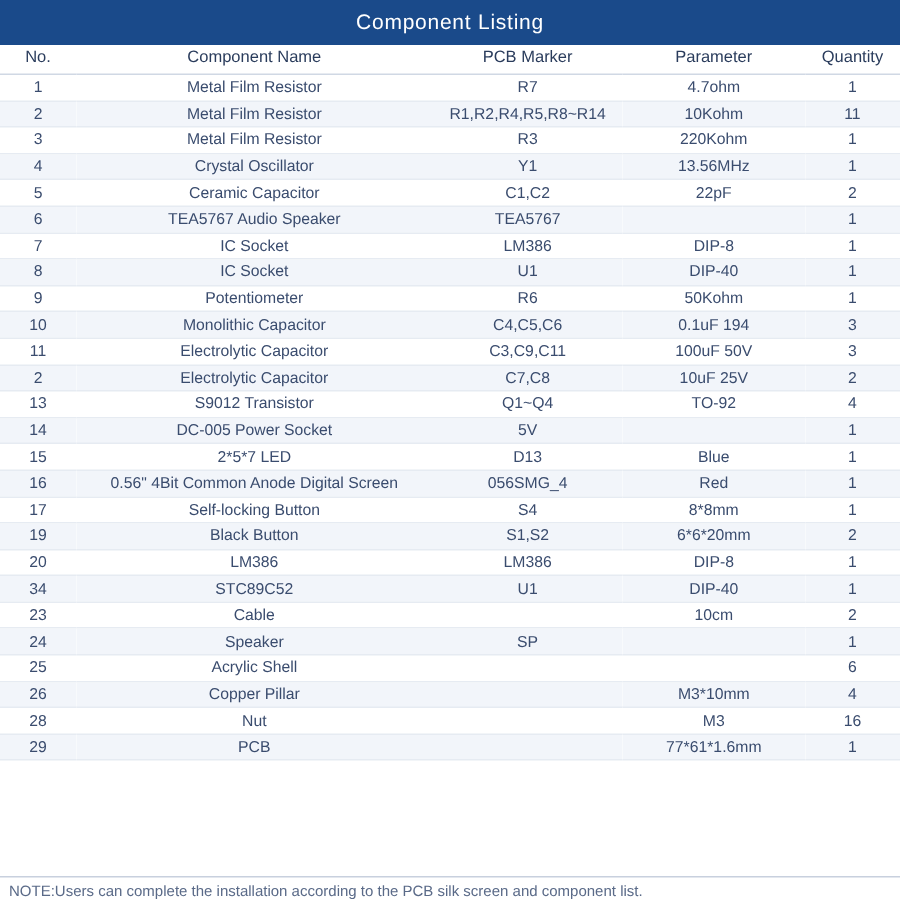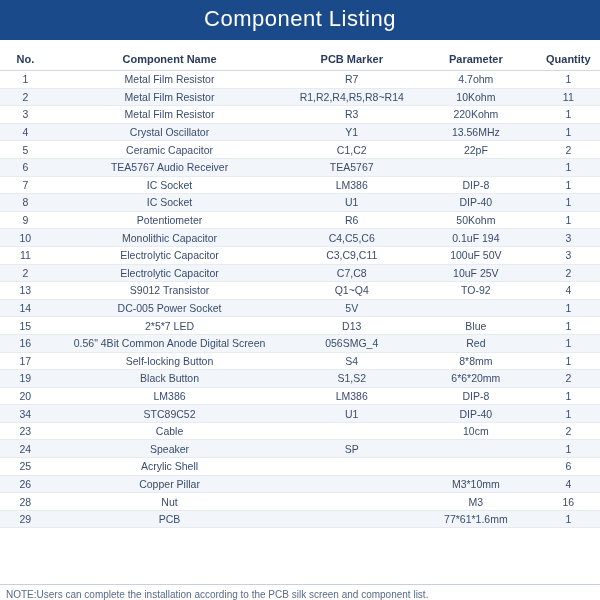--- a/index.html
+++ b/index.html
@@ -14,42 +14,42 @@
     width: 600px;
     height: 600px;
     display: flex;
     flex-direction: column;
   }
   .title-bar {
     background: #1a4a8a;
     color: #fff;
     text-align: center;
     padding: 6px 0 8px 0;
-    font-size: 22px;
+    font-size: 14px;
     font-weight: 500;
     letter-spacing: 0.5px;
   }
   .table-wrap {
     flex: 1 1 auto;
     overflow: hidden;
   }
   table {
     width: 100%;
     border-collapse: collapse;
     table-layout: fixed;
   }
   col.no { width: 48px; }
   col.name { width: 225px; }
   col.marker { width: 120px; }
   col.param { width: 115px; }
   col.qty { width: 60px; }
   th {
-    font-weight: 700;
+    font-weight: 400;
     color: #2a3c5c;
-    padding: 13px 4px 5px 4px;
+    padding: 2px 4px 5px 4px;
     text-align: center;
     font-size: 11px;
     border-bottom: 1px solid #d0d8e4;
   }
   td {
     padding: 2.3px 4px;
     text-align: center;
     font-size: 10.5px;
     color: #3a4c6e;
     border-bottom: 1px solid #e6ebf2;
@@ -123,21 +123,21 @@
           </tr>
           <tr>
             <td>5</td>
             <td>Ceramic Capacitor</td>
             <td>C1,C2</td>
             <td>22pF</td>
             <td>2</td>
           </tr>
           <tr>
             <td>6</td>
-            <td>TEA5767 Audio Receiver</td>
+            <td>TEA5767 Audio Speaker</td>
             <td>TEA5767</td>
             <td></td>
             <td>1</td>
           </tr>
           <tr>
             <td>7</td>
             <td>IC Socket</td>
             <td>LM386</td>
             <td>DIP-8</td>
             <td>1</td>

